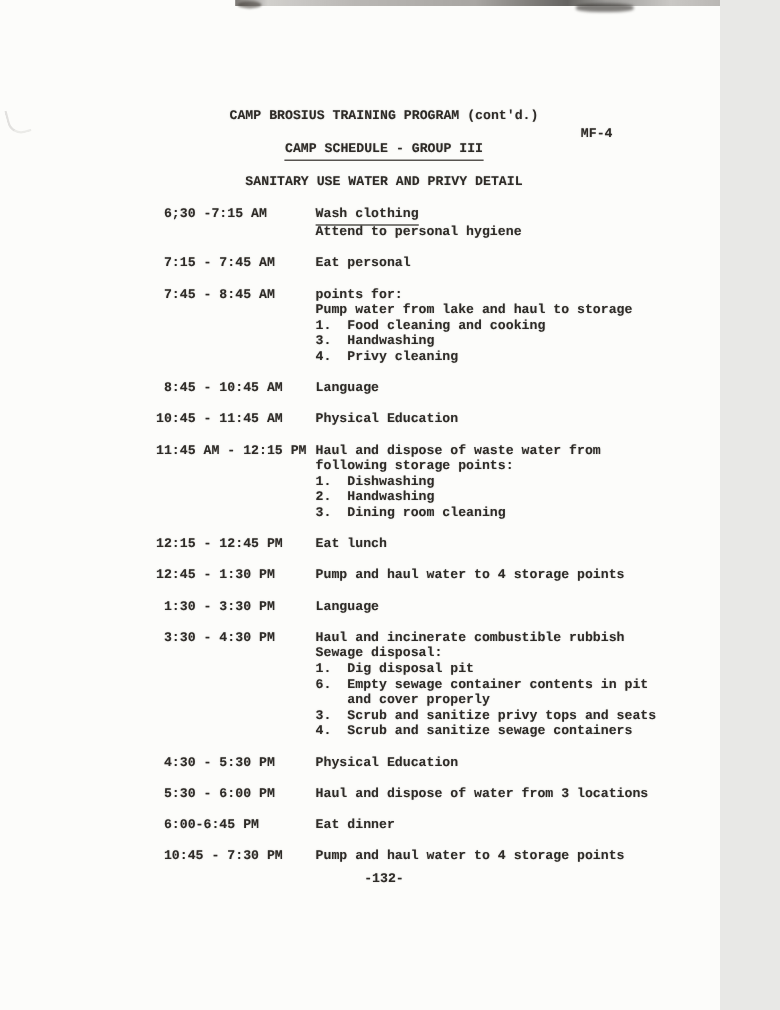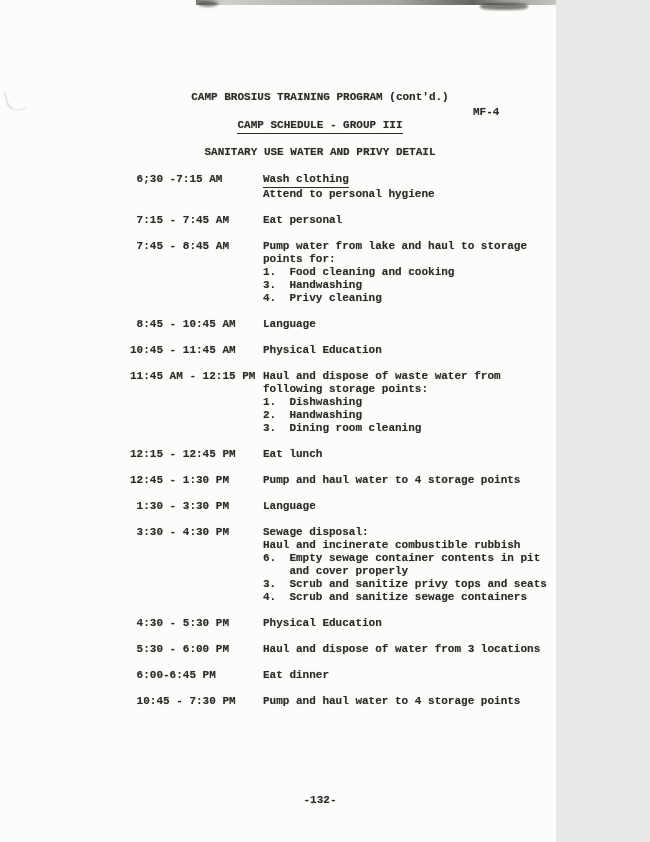--- a/index.html
+++ b/index.html
@@ -1,38 +1,38 @@
 <!DOCTYPE html>
 <html style="--ink: #2e2b27; --paper: #fcfcfa;"><head>
 <meta charset="utf-8">
 <style>
   html,body{margin:0;padding:0;background:#e8e8e6;}
   .page{
     position:relative;
-    width:556px;height:842px;
+    width:600px;height:842px;
     background:var(--paper,#fcfcfa);
     font-family:"Liberation Mono","DejaVu Sans Mono",monospace;
     font-size:11px;line-height:13px;
     font-weight:bold;
     color:var(--ink,#2e2b27);
     text-shadow:0 0 1px rgba(46,43,39,.38);
     overflow:hidden;
   }
   .center{position:absolute;left:0;width:640px;text-align:center;}
   .title{top:91px;}
-  .corner{position:absolute;left:473px;top:106px;}
+  .corner{position:absolute;left:484px;top:106px;}
   .subtitle-wrap{top:119px;}
   .section{top:146px;}
   .ul{border-bottom:1px solid currentColor;padding-bottom:1px;display:inline-block;}
   .schedule{position:absolute;left:130px;top:173px;width:480px;}
   .row{display:flex;margin-bottom:13px;}
   .time{width:133px;flex:none;white-space:pre;}
   .desc{flex:1;min-width:0;}
   .line{white-space:pre;}
-  .footer{top:794px;}
+  .footer{top:727px;}
   
   .art-top{
     position:absolute;top:0;left:196px;width:454px;height:5px;
     filter:blur(.6px);
     background:linear-gradient(90deg,
       rgba(70,65,60,.70) 0%, rgba(110,105,100,.30) 6%,
       rgba(105,100,95,.45) 22%, rgba(85,80,75,.50) 44%,
       rgba(42,40,36,.72) 61%, rgba(42,40,36,.45) 68%,
       rgba(120,115,110,.38) 80%, rgba(95,90,85,.55) 100%);
   }
@@ -77,22 +77,22 @@
     <div class="row">
       <div class="time"> 7:15 - 7:45 AM</div>
       <div class="desc">
           <div class="line">Eat personal</div>
         </div>
     </div>
 
     <div class="row">
       <div class="time"> 7:45 - 8:45 AM</div>
       <div class="desc">
+          <div class="line">points for:</div>
           <div class="line">Pump water from lake and haul to storage</div>
-          <div class="line">points for:</div>
           <div class="line">1.  Food cleaning and cooking</div>
           <div class="line">3.  Handwashing</div>
           <div class="line">4.  Privy cleaning</div>
         </div>
     </div>
 
     <div class="row">
       <div class="time"> 8:45 - 10:45 AM</div>
       <div class="desc">
           <div class="line">Language</div>
@@ -134,22 +134,23 @@
     <div class="row">
       <div class="time"> 1:30 - 3:30 PM</div>
       <div class="desc">
           <div class="line">Language</div>
         </div>
     </div>
 
     <div class="row">
       <div class="time"> 3:30 - 4:30 PM</div>
       <div class="desc">
+          <div class="line">Haul and incinerate combustible rubbish</div>
           <div class="line">Sewage disposal:</div>
-          <div class="line">Haul and incinerate combustible rubbish</div>
+          <div class="line">1.  Dig disposal pit</div>
           <div class="line">6.  Empty sewage container contents in pit</div>
           <div class="line">    and cover properly</div>
           <div class="line">3.  Scrub and sanitize privy tops and seats</div>
           <div class="line">4.  Scrub and sanitize sewage containers</div>
         </div>
     </div>
 
     <div class="row">
       <div class="time"> 4:30 - 5:30 PM</div>
       <div class="desc">

